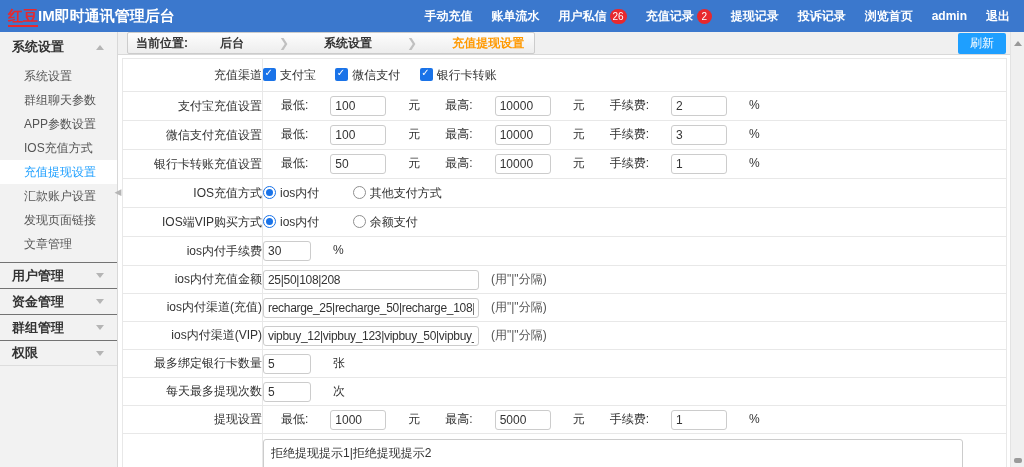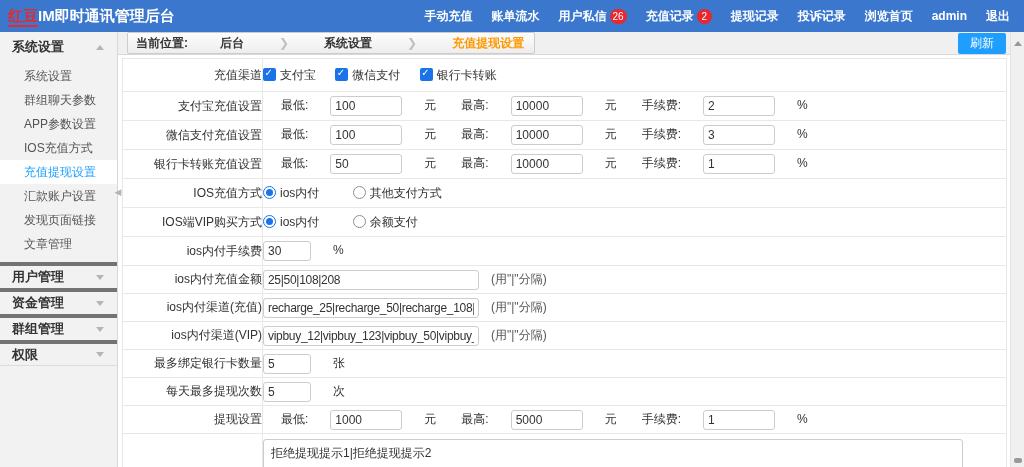--- a/index.html
+++ b/index.html
@@ -18,21 +18,21 @@
     padding:0 3px; margin-left:3px; background:#e8282d; color:#fff; font-size:10px;
     font-weight:400; text-align:center; border-radius:8px; }
 
   
   .mainrow { display:flex; height:435px; position:relative; }
 
   
   .sidebar { width:118px; background:#f2f2f2; border-right:1px solid #d8d8d8; flex:none; }
   .grp-hd { height:30px; display:flex; align-items:center; justify-content:space-between;
     padding:0 13px 0 12px; font-size:13px; font-weight:700; color:#333; cursor:pointer; }
-  .grp-hd.bordered { border-top:4px solid #737373; height:26px; }
+  .grp-hd.bordered { border-top:1px solid #737373; height:26px; }
   .grp:last-of-type .grp-hd { border-bottom:1px solid #ddd; }
   .tri-up { width:0; height:0; border-left:4px solid transparent; border-right:4px solid transparent;
     border-bottom:5px solid #b5b5b5; }
   .tri-down { width:0; height:0; border-left:4px solid transparent; border-right:4px solid transparent;
     border-top:5px solid #b5b5b5; }
   .grp ul { list-style:none; padding:2px 0 6px 0; }
   .grp li { height:24px; line-height:24px; padding-left:24px; color:#555; cursor:pointer; }
   .grp li.active { background:#fff; color:#1E9FFF; }
   .collapse-handle { position:absolute; left:112px; top:148px; width:12px; height:24px;
     color:#b5b5b5; font-size:9px; line-height:24px; text-align:center; cursor:pointer; z-index:5; }
@@ -53,21 +53,21 @@
   
   .content { padding:3px 0 0 4px; }
   table.form { border-collapse:collapse; width:885px; table-layout:fixed; }
   table.form td { border:1px solid #e8e8e8; padding:0; vertical-align:middle; }
   td.lbl { width:140px; text-align:right; padding-right:3px; color:#333; }
   td.val { padding-left:4px; color:#333; }
   tr.h33 { height:33px;padding-left:11px; } tr.h29 { height:29px; } tr.h28 { height:28px; } tr.last { height:30px; }
   .t { margin:0 18px; } .t.gap { margin-left:7px; }
   input[type=text] { height:20px; border:1px solid #ccc; border-radius:3px; padding:0 4px;
     font-size:12px; color:#333; font-family:inherit; margin:0 4px; vertical-align:middle; }
-  .in-num { width:72px; } .in-sm { width:48px; }
+  .in-num { width:56px; } .in-sm { width:48px; }
   .in-wide { width:216px; font-size:11px; letter-spacing:-0.3px; }
   .hint { color:#555; margin-left:8px; }
   textarea { width:700px; height:60px; border:1px solid #ccc; border-radius:3px;
     padding:5px 7px; font-size:12px; color:#333; font-family:inherit; resize:none;
     margin-top:5px; display:block; }
 
   
   .cb { display:inline-block; width:13px; height:13px; background:#1a73e8; border-radius:2px;
     margin-right:4px; vertical-align:-2px; position:relative; cursor:pointer; }
   .cb::after { content:"\2713"; position:absolute; left:1.5px; top:-1px; color:#fff; font-size:10px; }

